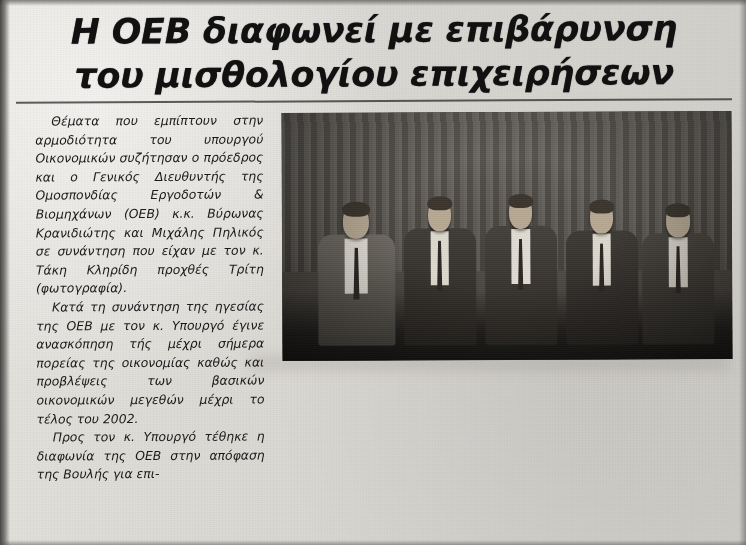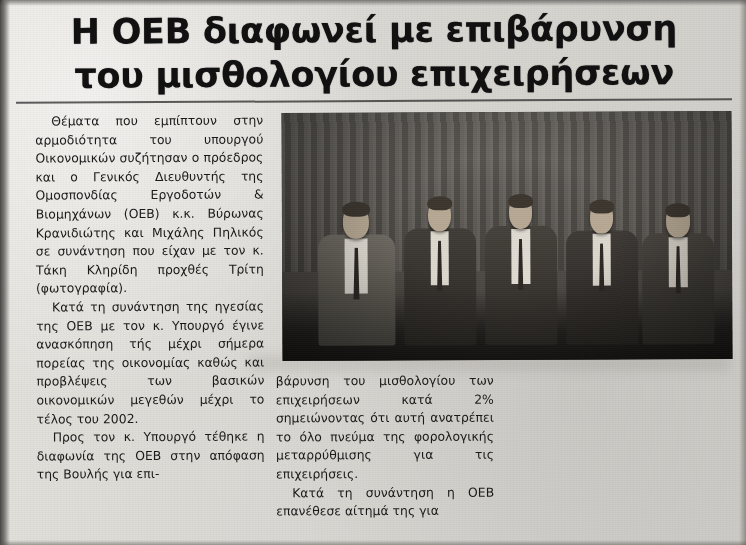--- a/index.html
+++ b/index.html
@@ -7,20 +7,21 @@
     padding: 0;
     background: #ffffff;
   }
   #page {
     position: relative;
     width: 746px;
     height: 545px;
     overflow: hidden;
     background: #d9d7d2;
     font-family: "DejaVu Sans", sans-serif;
+    font-style: italic;
   }
   
   #paper {
     position: absolute;
     inset: 0;
     background:
       radial-gradient(circle at 12% 18%, rgba(255,255,255,0.55) 0%, rgba(255,255,255,0) 38%),
       radial-gradient(circle at 78% 72%, rgba(0,0,0,0.05) 0%, rgba(0,0,0,0) 45%),
       linear-gradient(100deg, #e4e2dd 0%, #dcdad5 30%, #d6d4cf 60%, #cfcdc8 100%);
   }
@@ -286,18 +287,14 @@
     <div class="ph-grain"></div>
     <div class="ph-vignette"></div>
   </div>
 
   <div class="col" id="col1">
     <p class="indent">Θέματα που εμπίπτουν στην αρμοδιότητα του υπουργού Οικονομικών συζήτησαν ο πρόεδρος και ο Γενικός Διευθυντής της Ομοσπονδίας Εργοδοτών &amp; Βιομηχάνων (ΟΕΒ) κ.κ. Βύρωνας Κρανιδιώτης και Μιχάλης Πηλικός σε συνάντηση που είχαν με τον κ. Τάκη Κληρίδη προχθές Τρίτη (φωτογραφία).</p>
     <p class="indent">Κατά τη συνάντηση της ηγεσίας της ΟΕΒ με τον κ. Υπουργό έγινε ανασκόπηση τής μέχρι σήμερα πορείας της οικονομίας καθώς και προβλέψεις των βασικών οικονομικών μεγεθών μέχρι το τέλος του 2002.</p>
     <p class="indent">Προς τον κ. Υπουργό τέθηκε η διαφωνία της ΟΕΒ στην απόφαση της Βουλής για επι-</p>
   </div>
 
-  <div class="col" id="col2">
-    <p>βάρυνση του μισθολογίου των επιχειρήσεων κατά 2% σημειώνοντας ότι αυτή ανατρέπει το όλο πνεύμα της φορολογικής μεταρρύθμισης για τις επιχειρήσεις.</p>
-    <p class="indent">Κατά τη συνάντηση η ΟΕΒ επανέθεσε αίτημά της για</p>
-  </div>
 
 </div>
 
 </body></html>

